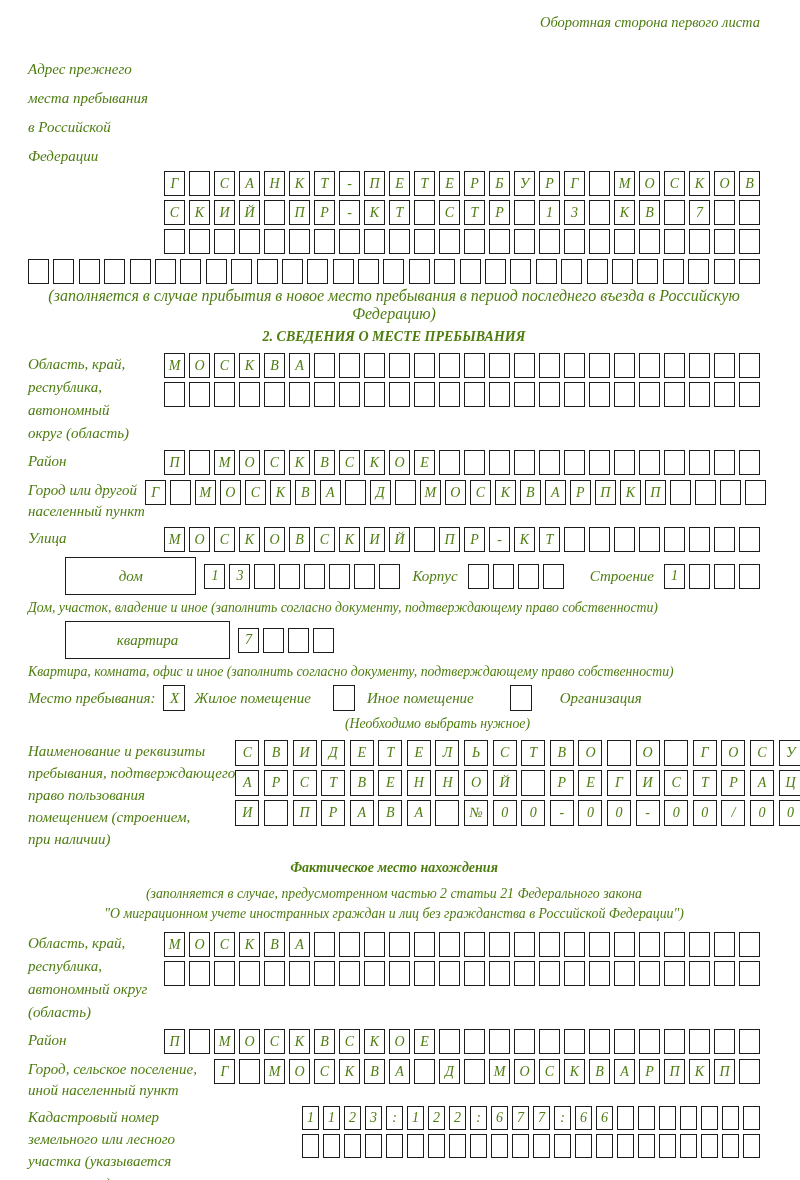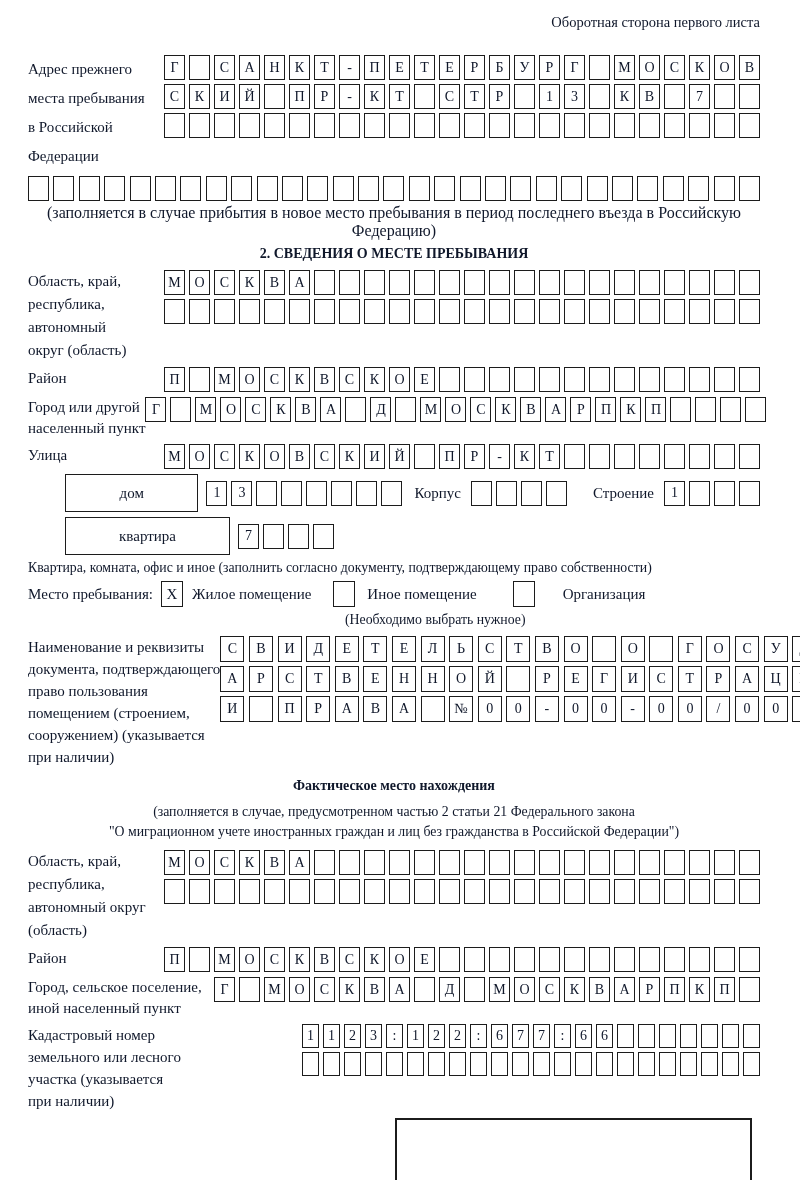--- a/index.html
+++ b/index.html
@@ -1,20 +1,20 @@
 <!DOCTYPE html>
 <html><head>
 <meta charset="utf-8">
 <style>
   * { margin:0; padding:0; box-sizing:border-box; }
   html,body { background:#fff; }
   .page {
-    width:800px; height:1180px; margin:0 auto; background:#fff; color:#0f172a;
+    width:800px; height:1180px; margin:0 auto; background:#fff; color:#4d7c0f;
     font-family:"Liberation Serif","DejaVu Serif",serif; font-size:15px;
-    padding:14px 40px 8px 28px; overflow:hidden; position:relative;
+    padding:14px 40px 8px 28px; overflow:hidden; position:relative;font-style:italic;
   }
   .hdr-right { text-align:right; font-size:14.5px; }
   .frow { display:flex; align-items:flex-start; margin-bottom:5px; }
   .lbl { font-size:15px; line-height:23px; white-space:nowrap; }
   .lbl.wide-lines { line-height:29px; }
   .stack { margin-left:auto; display:flex; flex-direction:column; gap:4px; }
   .c-row { display:flex; gap:4px; margin-left:auto; }
   .cell {
     flex:0 0 21px; height:25px; border:1.6px solid #1c1c1c; background:#fff;
     display:flex; align-items:center; justify-content:center; font-size:14px;
@@ -41,21 +41,21 @@
   .bigbox-wrap { margin-left:367px; margin-top:6px; }
   .bigbox { width:357px; height:177px; border:2px solid #1c1c1c; }
 </style>
 </head>
 <body>
 
 <div class="page">
 
   <div class="hdr-right">Оборотная сторона первого листа</div>
 
-  <div class="frow" style="margin-top:24px;">
+  <div class="frow" style="margin-top:24px;flex-direction:column;">
     <div class="lbl wide-lines">
       <div>Адрес прежнего</div>
       <div>места пребывания</div>
       <div>в Российской</div>
       <div>Федерации</div>
     </div>
     <div class="stack">
       <div class="c-row">
           <div class="cell">Г</div>
           <div class="cell"></div>
@@ -348,20 +348,21 @@
         <div class="cell"></div>
       </div>
     <div class="lbl" style="margin:0 10px 0 26px;">Строение</div>
     <div class="c-row" style="margin-left:0;">
         <div class="cell">1</div>
         <div class="cell"></div>
         <div class="cell"></div>
         <div class="cell"></div>
       </div>
   </div>
+  <div class="cap">Дом, участок, владение и иное (заполнить согласно документу, подтверждающему право собственности)</div>
 
   <div class="inline-row" style="padding-left:37px;">
     <div class="widebox" style="width:165px;">квартира</div>
     <div class="c-row" style="margin-left:8px;">
         <div class="cell">7</div>
         <div class="cell"></div>
         <div class="cell"></div>
         <div class="cell"></div>
       </div>
   </div>
@@ -374,24 +375,23 @@
     <div class="chk" style="margin-left:22px;"></div>
     <div class="lbl" style="margin-left:12px;">Иное помещение</div>
     <div class="chk" style="margin-left:36px;"></div>
     <div class="lbl" style="margin-left:28px;">Организация</div>
   </div>
   <div class="hint">(Необходимо выбрать нужное)</div>
 
   <div class="frow">
     <div class="lbl" style="line-height:22px;">
       <div>Наименование и реквизиты</div>
-      <div>документа, подтверждающего</div>
+      <div>пребывания, подтверждающего</div>
       <div>право пользования</div>
       <div>помещением (строением,</div>
-      <div>сооружением) (указывается</div>
       <div>при наличии)</div>
     </div>
     <div class="stack">
       <div class="c-row doc">
           <div class="cell">С</div>
           <div class="cell">В</div>
           <div class="cell">И</div>
           <div class="cell">Д</div>
           <div class="cell">Е</div>
           <div class="cell">Т</div>

